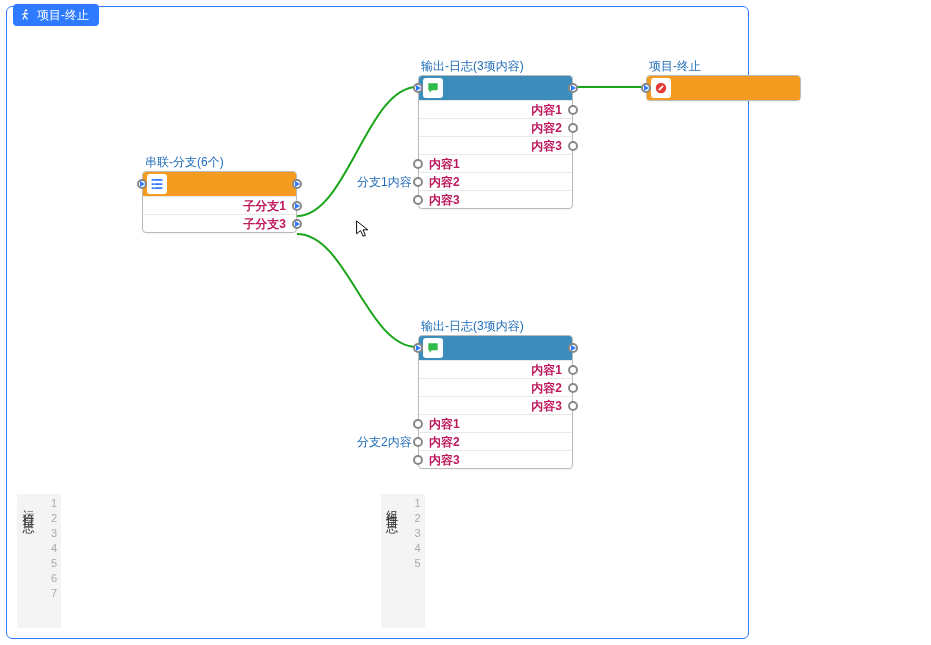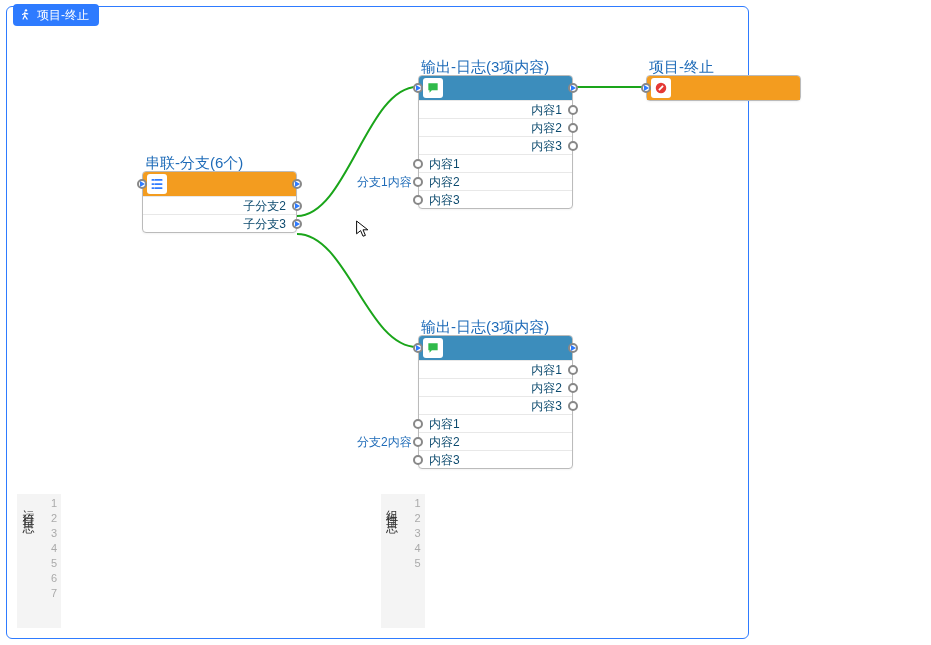--- a/index.html
+++ b/index.html
@@ -63,21 +63,21 @@
   .header-blue   { background: #3c8dbc; }
   .header .icon-box {
     width: 20px; height: 20px;
     margin-left: 4px;
     border-radius: 3px;
     display:flex; align-items:center; justify-content:center;
   }
   .icon-white { background:#fff; }
   .node .title {
     color: #1e6bb8;
-    font-size: 15px;
+    font-size: 12px;
     margin-bottom: 10px;
     padding-left: 2px;
   }
   .port {
     width: 10px; height: 10px;
     border: 2px solid #888;
     border-radius: 50%;
     background: #fff;
     position: absolute;
   }
@@ -88,25 +88,26 @@
     position:absolute;
     left:1px; top:0px;
     border-left:5px solid #2e7bff;
     border-top:3px solid transparent;
     border-bottom:3px solid transparent;
   }
   .row {
     height: 18px;
     line-height: 18px;
     font-size: 12px;
-    color: #0c4a6e;
+    color: #be185d;
     text-align: right;
     padding-right: 10px;
     position: relative;
     border-top: 1px solid #e8e8e8;
+    font-weight: bold;
   }
   .row.left-text { text-align:left; padding-left:10px; padding-right:0; }
   .section-label {
     position:absolute;
     color:#1e6bb8;
     font-size:12px;
     white-space:nowrap;
   }
   
   svg.edges {
@@ -189,21 +190,21 @@
       <div class="title" style="position:absolute; top:-18px; left:0;">串联-分支(6个)</div>
       <div class="header header-orange">
         <span class="port left tri" style="top:7px;"></span>
         <span class="icon-box icon-white">
           <svg width="14" height="14" viewBox="0 0 24 24">
               <path d="M4 5h2M4 12h2M4 19h2M9 5h11M9 12h11M9 19h11" stroke="#2e7bff" stroke-width="3" stroke-linecap="round"></path>
             </svg>
         </span>
         <span class="port right tri" style="top:7px;"></span>
       </div>
-      <div class="row"><span>子分支2</span><span class="port right tri" style="top:4px;"></span></div>
+      <div class="row"><span>子分支1</span><span class="port right tri" style="top:4px;"></span></div>
       <div class="row"><span>子分支3</span><span class="port right tri" style="top:4px;"></span></div>
     </div>
 
     <div class="node" style="left:411px; top:48px; width:155px;">
       <div class="title" style="position:absolute; top:-18px; left:0;">输出-日志(3项内容)</div>
       <div class="header header-blue">
         <span class="port left tri" style="top:7px;"></span>
         <span class="icon-box icon-white">
           <svg width="14" height="14" viewBox="0 0 24 24">
               <path d="M4 4h16v12H10l-4 4v-4H4z" fill="#2fba4a"></path>

